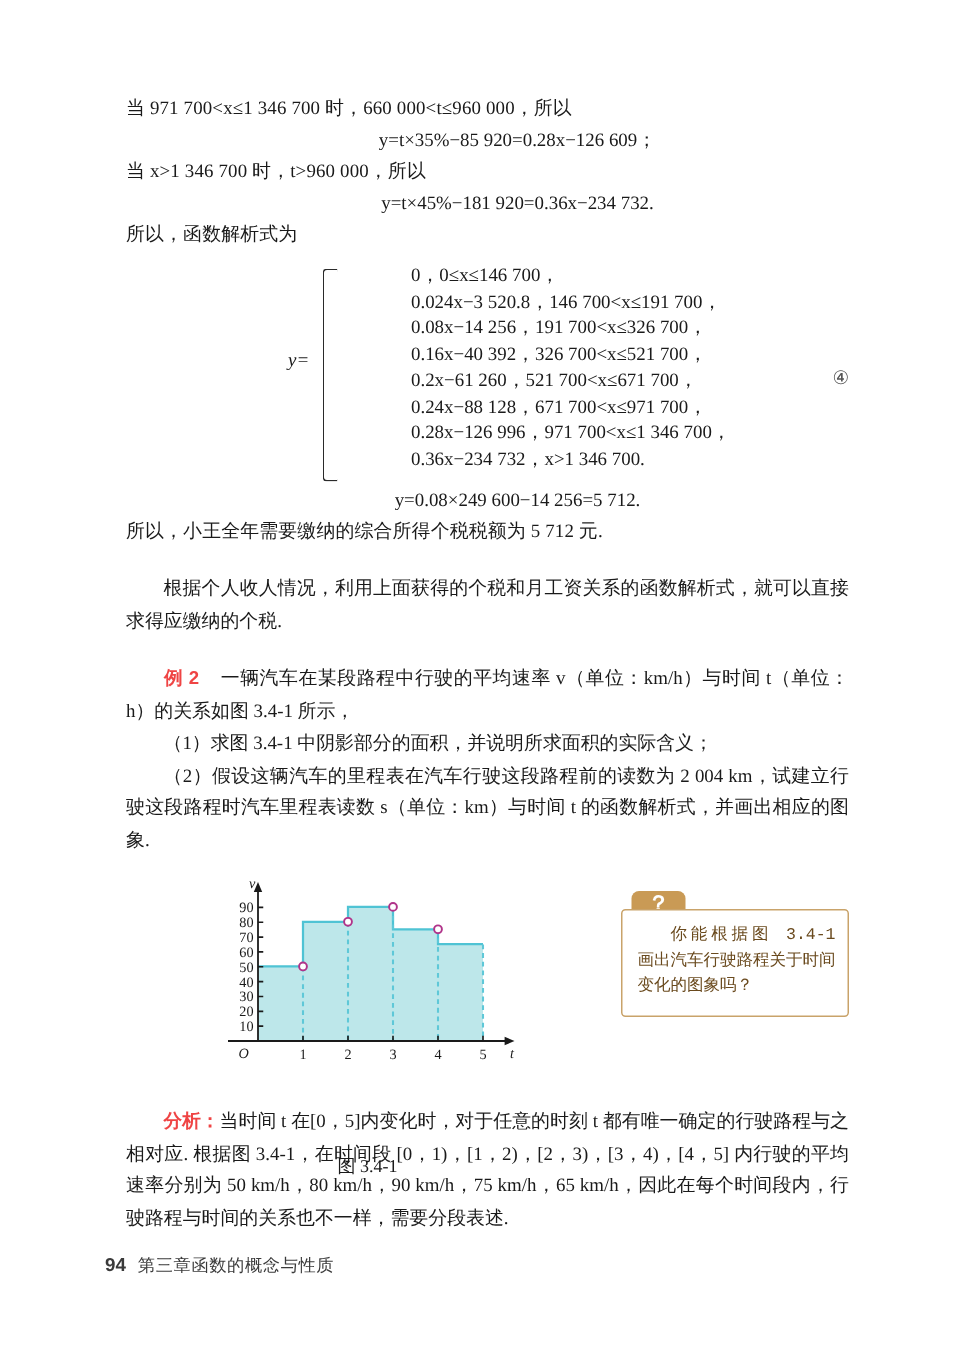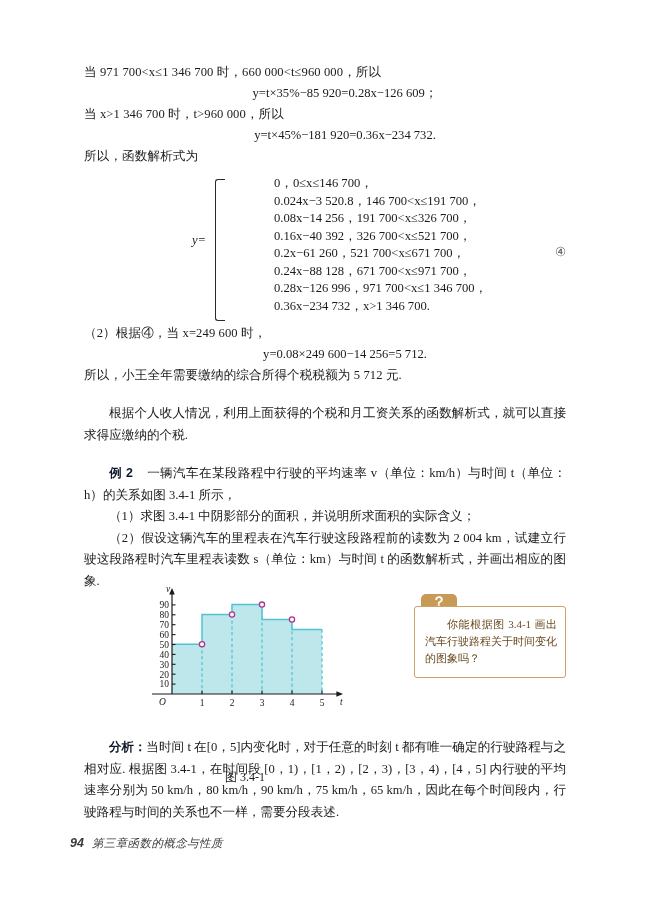--- a/index.html
+++ b/index.html
@@ -87,21 +87,21 @@
   .tag-right {
     position: absolute;
     left: 471px;
     top: 73px;
     font-size: 12.4px;
     color: #555;
   }
 
   
   .label-accent {
-    color: #0f172a;
+    color: #ef4444;
     font-weight: bold;
     font-family: "Liberation Sans", sans-serif;
     font-size: 12.4px;
   }
 
   
   .figure-block {
     position: absolute;
     left: 140px;
     top: 581px;
@@ -152,31 +152,30 @@
   .callout-text {
     position: absolute;
     left: 10px;
     top: 9px;
     width: 132px;
     font-size: 11px;
     line-height: 17px;
     color: #6a4a1e;
     text-indent: 22px;
     text-align: justify;
-    font-family: Liberation Serif, serif;
+    font-family: Liberation Mono, monospace;
   }
 
   
   .footer {
     position: absolute;
     left: 70px;
     top: 836px;
     font-size: 11.5px;
     color: #3a3a3a;
-    font-style: italic;
   }
   .footer .pg {
     font-weight: bold;
     font-size: 12.5px;
     margin-right: 8px;
     font-family: "Liberation Sans", sans-serif;
   }
   .footer .ft {
     letter-spacing: 0.4px;
   }
@@ -203,21 +202,20 @@
         <div class="pw-row">0.08x−14 256，191 700&lt;x≤326 700，</div>
         <div class="pw-row">0.16x−40 392，326 700&lt;x≤521 700，</div>
         <div class="pw-row">0.2x−61 260，521 700&lt;x≤671 700，</div>
         <div class="pw-row">0.24x−88 128，671 700&lt;x≤971 700，</div>
         <div class="pw-row">0.28x−126 996，971 700&lt;x≤1 346 700，</div>
         <div class="pw-row">0.36x−234 732，x&gt;1 346 700.</div>
       </div>
       <div class="tag-right">④</div>
     </div>
 
-    <div class="line">（2）根据④，当 x=249 600 时，</div>
     <div class="centered-eq eqshift">y=0.08×249 600−14 256=5 712.</div>
     <div class="line">所以，小王全年需要缴纳的综合所得个税税额为 5 712 元.</div>
 
     <div style="height:17px"></div>
 
     <div class="para indent2">根据个人收人情况，利用上面获得的个税和月工资关系的函数解析式，就可以直接求得应缴纳的个税.</div>
 
     <div style="height:17px"></div>
 
     <div class="para">

